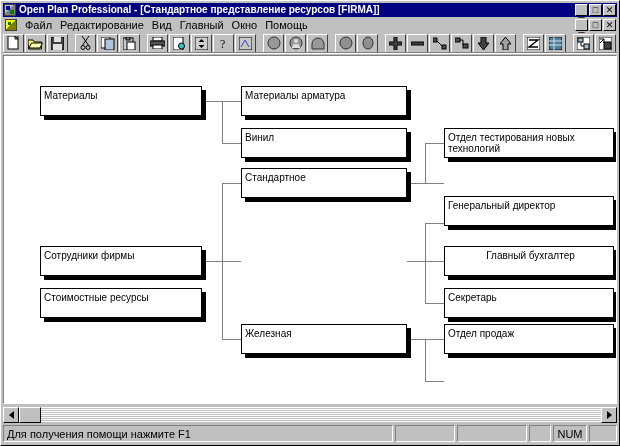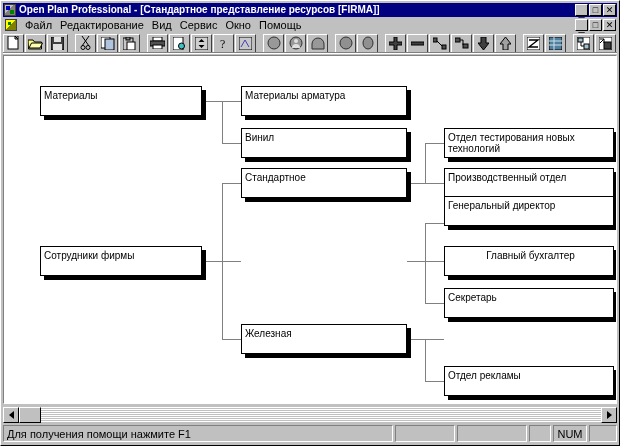--- a/index.html
+++ b/index.html
@@ -178,21 +178,21 @@
           <span>✕</span>
         </div>
     </div>
   </div>
 
   <div class="menubar">
     <div class="mdi-icon"></div>
     <div class="menu-item">Файл</div>
     <div class="menu-item">Редактирование</div>
     <div class="menu-item">Вид</div>
-    <div class="menu-item">Сервис</div>
+    <div class="menu-item">Главный</div>
     <div class="menu-item">Окно</div>
     <div class="menu-item">Помощь</div>
     <div class="mdi-btns">
       <div class="tb-btn tb-min">
           <span>_</span>
         </div>
       <div class="tb-btn">
           <span>□</span>
         </div>
       <div class="tb-btn">
@@ -392,27 +392,27 @@
         <div class="link h" style="left: 403px; top: 283px; width: 18px;"></div>
         <div class="link v" style="left: 421px; top: 283px; height: 42px;"></div>
         <div class="link h" style="left: 421px; top: 283px; width: 19px;"></div>
         <div class="link h" style="left: 421px; top: 325px; width: 19px;"></div>
         <div class="node" style="left: 36px; top: 30px; width: 162px; height: 30px;">Материалы</div>
         <div class="node" style="left: 237px; top: 30px; width: 166px; height: 30px;">Материалы арматура</div>
         <div class="node" style="left: 237px; top: 72px; width: 166px; height: 30px;">Винил</div>
         <div class="node" style="left: 440px; top: 72px; width: 170px; height: 30px;">Отдел тестирования новых
 технологий</div>
         <div class="node" style="left: 237px; top: 112px; width: 166px; height: 30px;">Стандартное</div>
-        <div class="node" style="left: 440px; top: 112px; width: 170px; height: 30px;">Производственный отдел</div>
         <div class="node" style="left: 440px; top: 140px; width: 170px; height: 30px;">Генеральный директор</div>
         <div class="node" style="left: 36px; top: 190px; width: 162px; height: 30px;">Сотрудники фирмы</div>
         <div class="node" style="left: 440px; top: 190px; width: 170px; height: 30px; text-align: center;">Главный бухгалтер</div>
+        <div class="node" style="left: 36px; top: 232px; width: 162px; height: 30px;">Стоимостные ресурсы</div>
         <div class="node" style="left: 440px; top: 232px; width: 170px; height: 30px;">Секретарь</div>
         <div class="node" style="left: 237px; top: 268px; width: 166px; height: 30px;">Железная</div>
-        <div class="node" style="left: 440px; top: 310px; width: 170px; height: 30px;">Отдел рекламы</div>
+        <div class="node" style="left: 440px; top: 268px; width: 170px; height: 30px;">Отдел продаж</div>
       </div>
   </div>
 
   <div class="hscroll">
     <div class="sb-arrow">
         <div class="tri tri-l"></div>
       </div>
     <div class="sb-track">
       <div class="sb-thumb"></div>
     </div>

